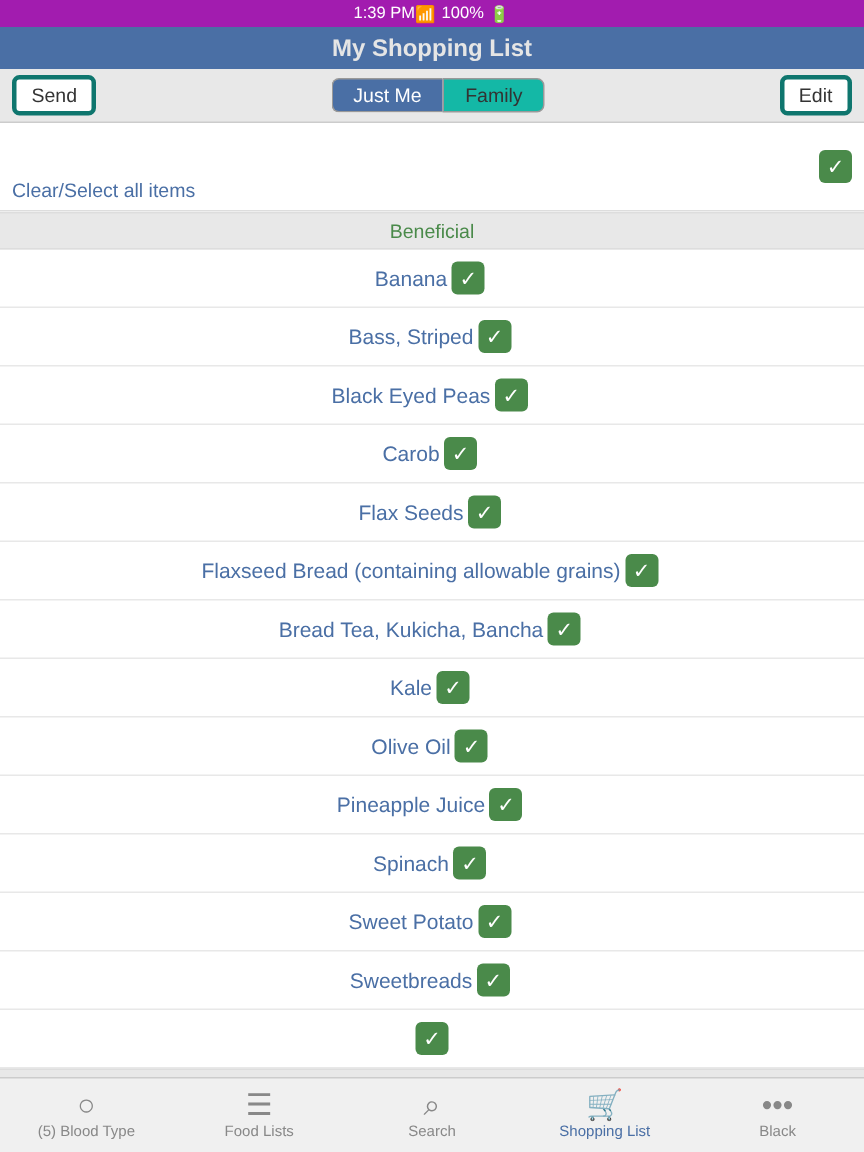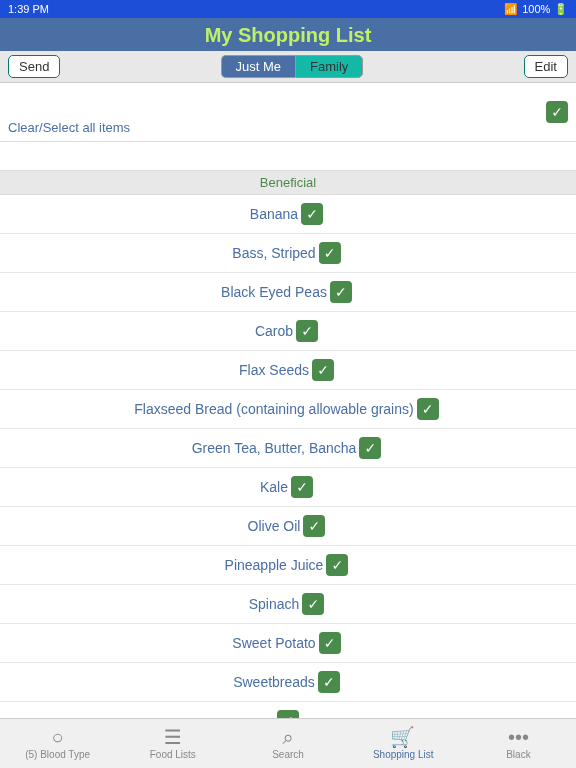--- a/index.html
+++ b/index.html
@@ -9,57 +9,57 @@
       font-family: -apple-system, "Helvetica Neue", Arial, sans-serif;
       font-size: 14px;
       background: #fff;
       overflow: hidden;
       display: flex;
       flex-direction: column;
     }
 
     
     #status-bar {
-      background: #1d4ed8;
+      background: #a21caf;
       color: white;
       font-size: 11px;
       padding: 2px 8px;
       display: flex;
-      justify-content: space-between;
+      justify-content: center;
       align-items: center;
       height: 18px;
     }
     .status-right {
       display: flex;
       align-items: center;
       gap: 4px;
     }
 
     
     #nav-bar {
       background: #4a6fa5;
-      color: #bef264;
+      color: #e5e5e5;
       text-align: center;
-      font-size: 20px;
+      font-size: 16px;
       font-weight: 600;
       padding: 6px 0 4px;
     }
 
     
     #toolbar {
       background: #e8e8e8;
       border-bottom: 1px solid #ccc;
       padding: 4px 8px;
       display: flex;
       align-items: center;
       justify-content: space-between;
     }
     .toolbar-btn {
       background: white;
-      border: 1px solid #0f766e;
+      border: 3px solid #0f766e;
       border-radius: 5px;
       padding: 3px 10px;
       font-size: 13px;
       color: #333;
       cursor: pointer;
     }
     .toolbar-center {
       display: flex;
       gap: 0;
     }
@@ -99,21 +99,20 @@
       margin-top: 31px;
     }
 
     
     #content {
       flex: 1;
       overflow-y: auto;
       overflow-x: hidden;
       background: white;
       padding-bottom: 50px;
-      margin-top: 28px;
     }
 
     
     .section-header {
       background: #e8e8e8;
       text-align: center;
       padding: 4px 0;
       font-size: 13px;
       color: #888;
       border-top: 1px solid #ddd;
@@ -252,21 +251,21 @@
         <div class="check-blue">✓</div>
       </div>
     </div>
     <div class="list-item">
       <span class="list-item-text beneficial">Flaxseed Bread (containing allowable grains)</span>
       <div class="check-cell">
         <div class="check-blue">✓</div>
       </div>
     </div>
     <div class="list-item">
-      <span class="list-item-text beneficial">Green Tea, Butter, Bancha</span>
+      <span class="list-item-text beneficial">Bread Tea, Kukicha, Bancha</span>
       <div class="check-cell">
         <div class="check-blue">✓</div>
       </div>
     </div>
     <div class="list-item">
       <span class="list-item-text beneficial">Kale</span>
       <div class="check-cell">
         <div class="check-blue">✓</div>
       </div>
     </div>

